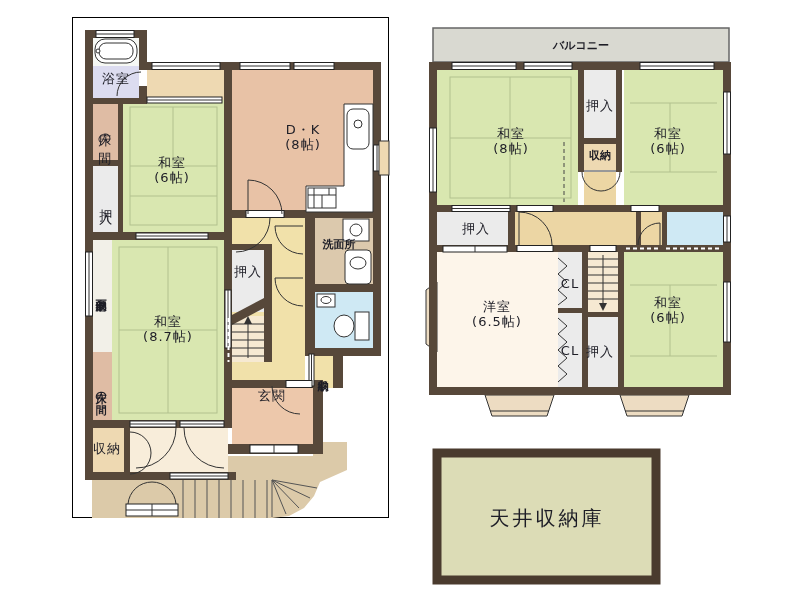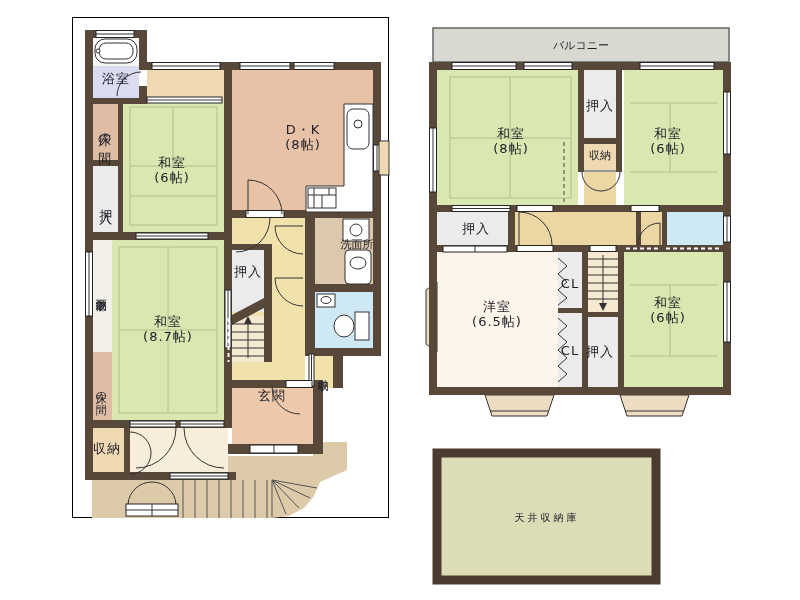--- a/index.html
+++ b/index.html
@@ -29,22 +29,22 @@
   .fx{fill:#ffffff;stroke:#333;stroke-width:1;}
   .ln{stroke:#333;stroke-width:1;fill:none;}
   .arc{stroke:#333;stroke-width:1;fill:none;}
   .win{fill:#ffffff;stroke:#222;stroke-width:1;}
   .step{stroke:#555;stroke-width:1;}
   .dash{stroke:#fff;stroke-width:2;stroke-dasharray:4 3;fill:none;}
   .dash2{stroke:#444;stroke-width:1;stroke-dasharray:4 3;fill:none;}
   .lbl{position:absolute;transform:translate(-50%,-50%);font-size:13px;color:#1d1d26;
        letter-spacing:1px;text-align:center;line-height:1.12;white-space:nowrap;}
   .v{writing-mode:vertical-rl;text-orientation:upright;letter-spacing:2px;}
-  .small{font-size:11px;letter-spacing:0;}
-  .attic-lbl{font-size:10px;letter-spacing:3px;}
+  .small{font-size:11px;letter-spacing:0;font-weight:bold;}
+  .attic-lbl{font-size:20px;letter-spacing:3px;}
 </style>
 </head>
 <body>
 
 <div id="canvas">
 <svg width="800" height="600" viewBox="0 0 800 600">
   <rect x="0" y="0" width="800" height="600" fill="#ffffff"></rect>
 
   <g>
     <rect class="site" x="72.5" y="17.5" width="316" height="500"></rect>
@@ -382,21 +382,21 @@
 <div class="lbl v" style="left:104px;top:133px">床の間</div>
 <div class="lbl" style="left:172px;top:171px">
   <div>和室</div>
   <div>(6帖)</div>
 </div>
 <div class="lbl v" style="left:105px;top:201px">押入</div>
 <div class="lbl" style="left:303px;top:138px">
   <div>D・K</div>
   <div>(8帖)</div>
 </div>
-<div class="lbl small" style="left:357px;top:245px">洗面所</div>
+<div class="lbl small" style="left:339px;top:245px">洗面所</div>
 <div class="lbl v small" style="left:100px;top:291px">下部収納</div>
 <div class="lbl" style="left:248px;top:272px">押入</div>
 <div class="lbl" style="left:168px;top:330px">
   <div>和室</div>
   <div>(8.7帖)</div>
 </div>
 <div class="lbl v small" style="left:100px;top:390px">床の間</div>
 <div class="lbl" style="left:107px;top:449px">収納</div>
 <div class="lbl" style="left:272px;top:396px">玄関</div>
 <div class="lbl v small" style="left:322px;top:371px">収納</div>

